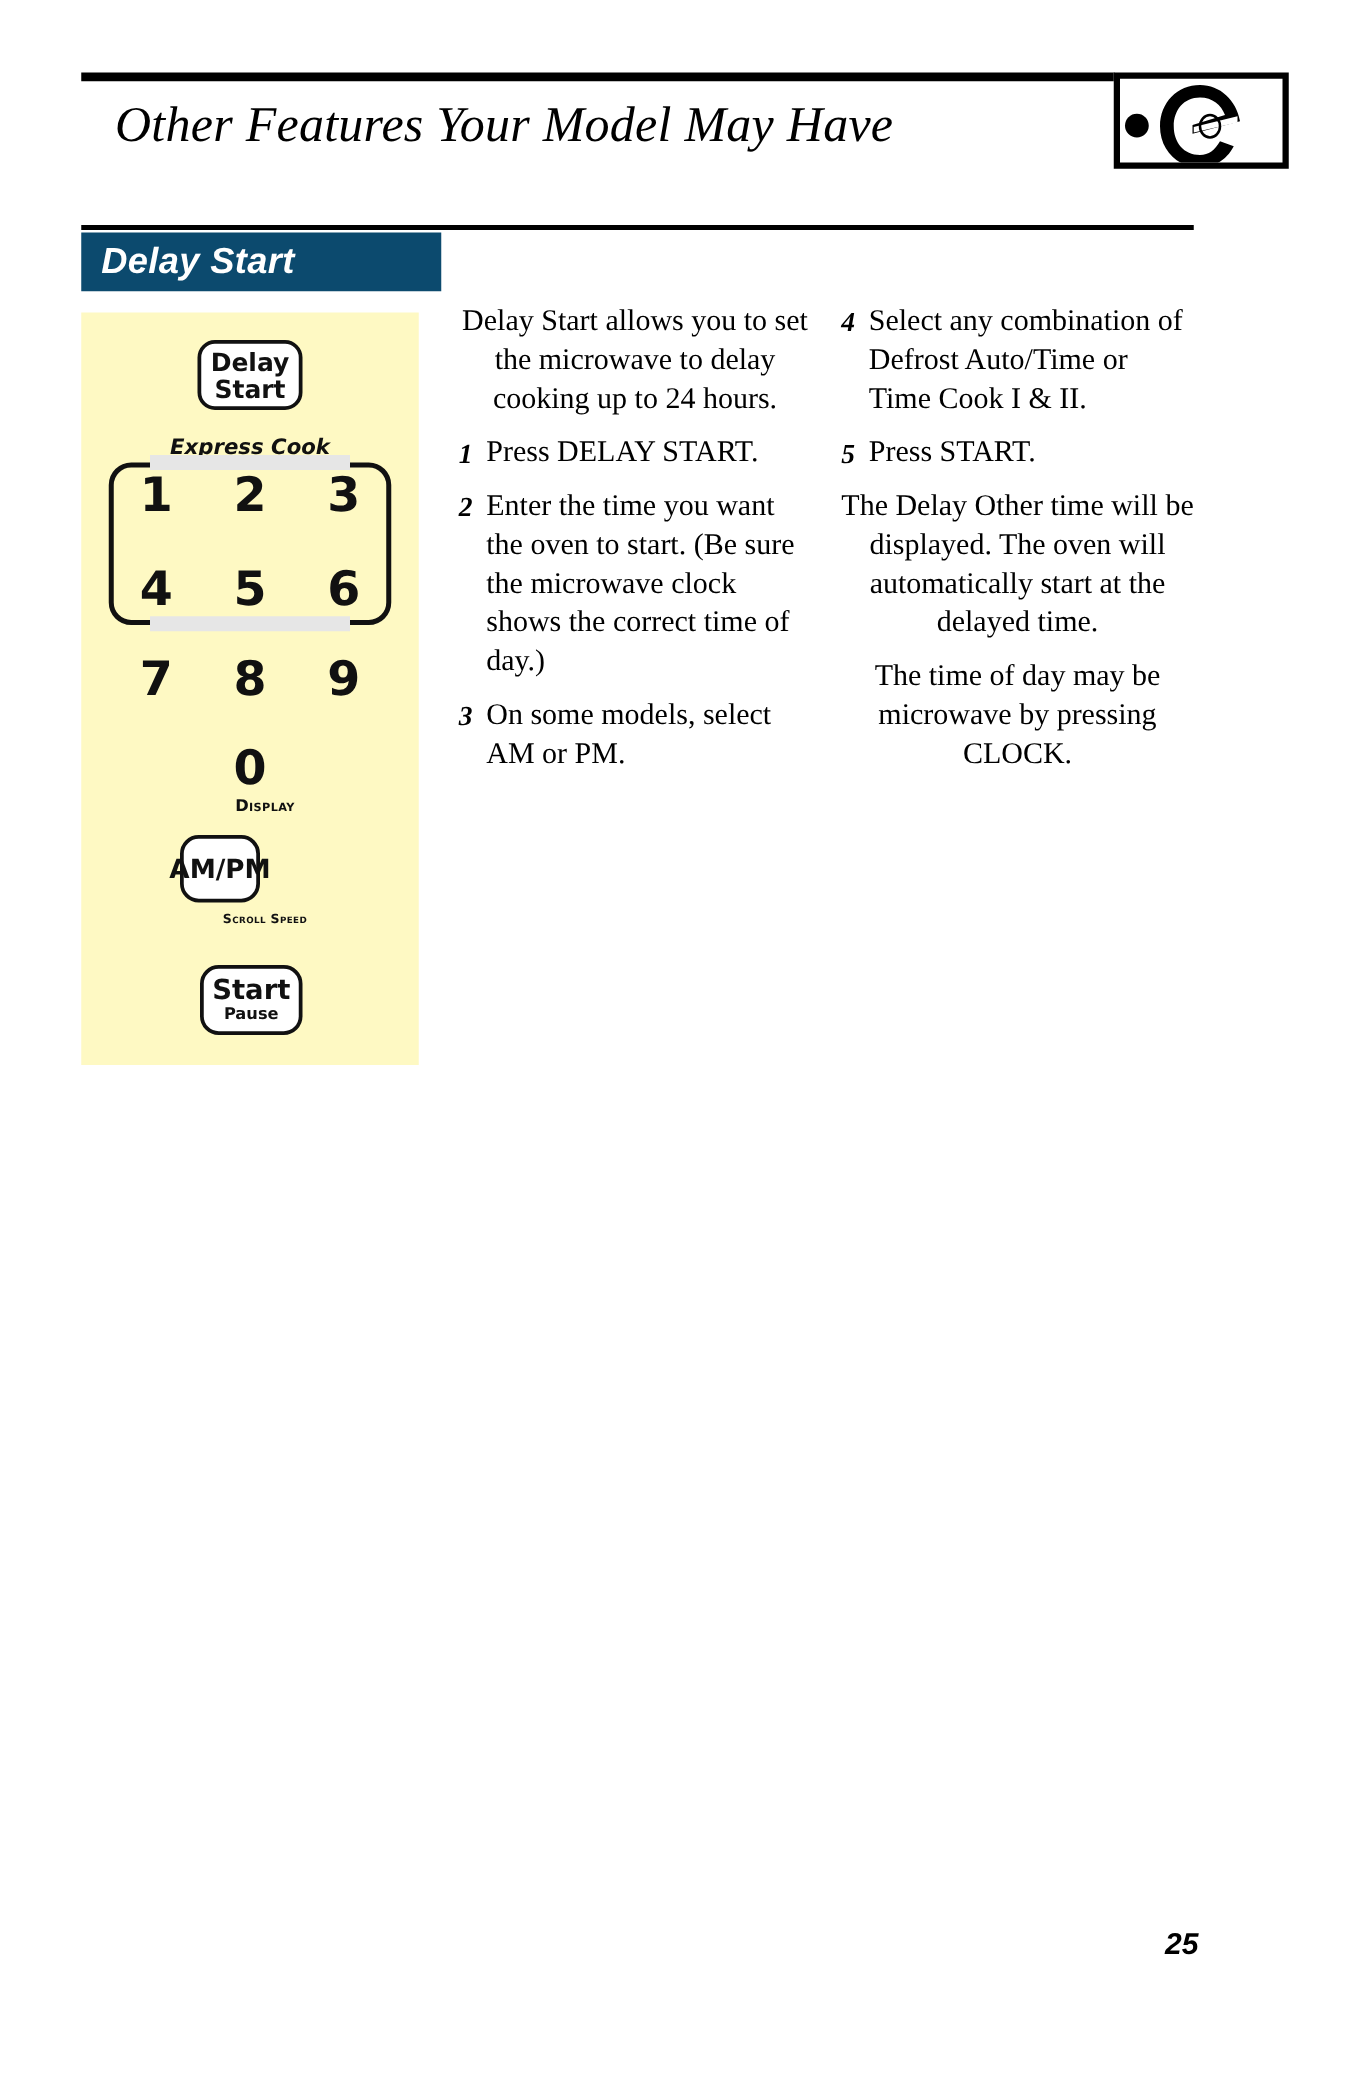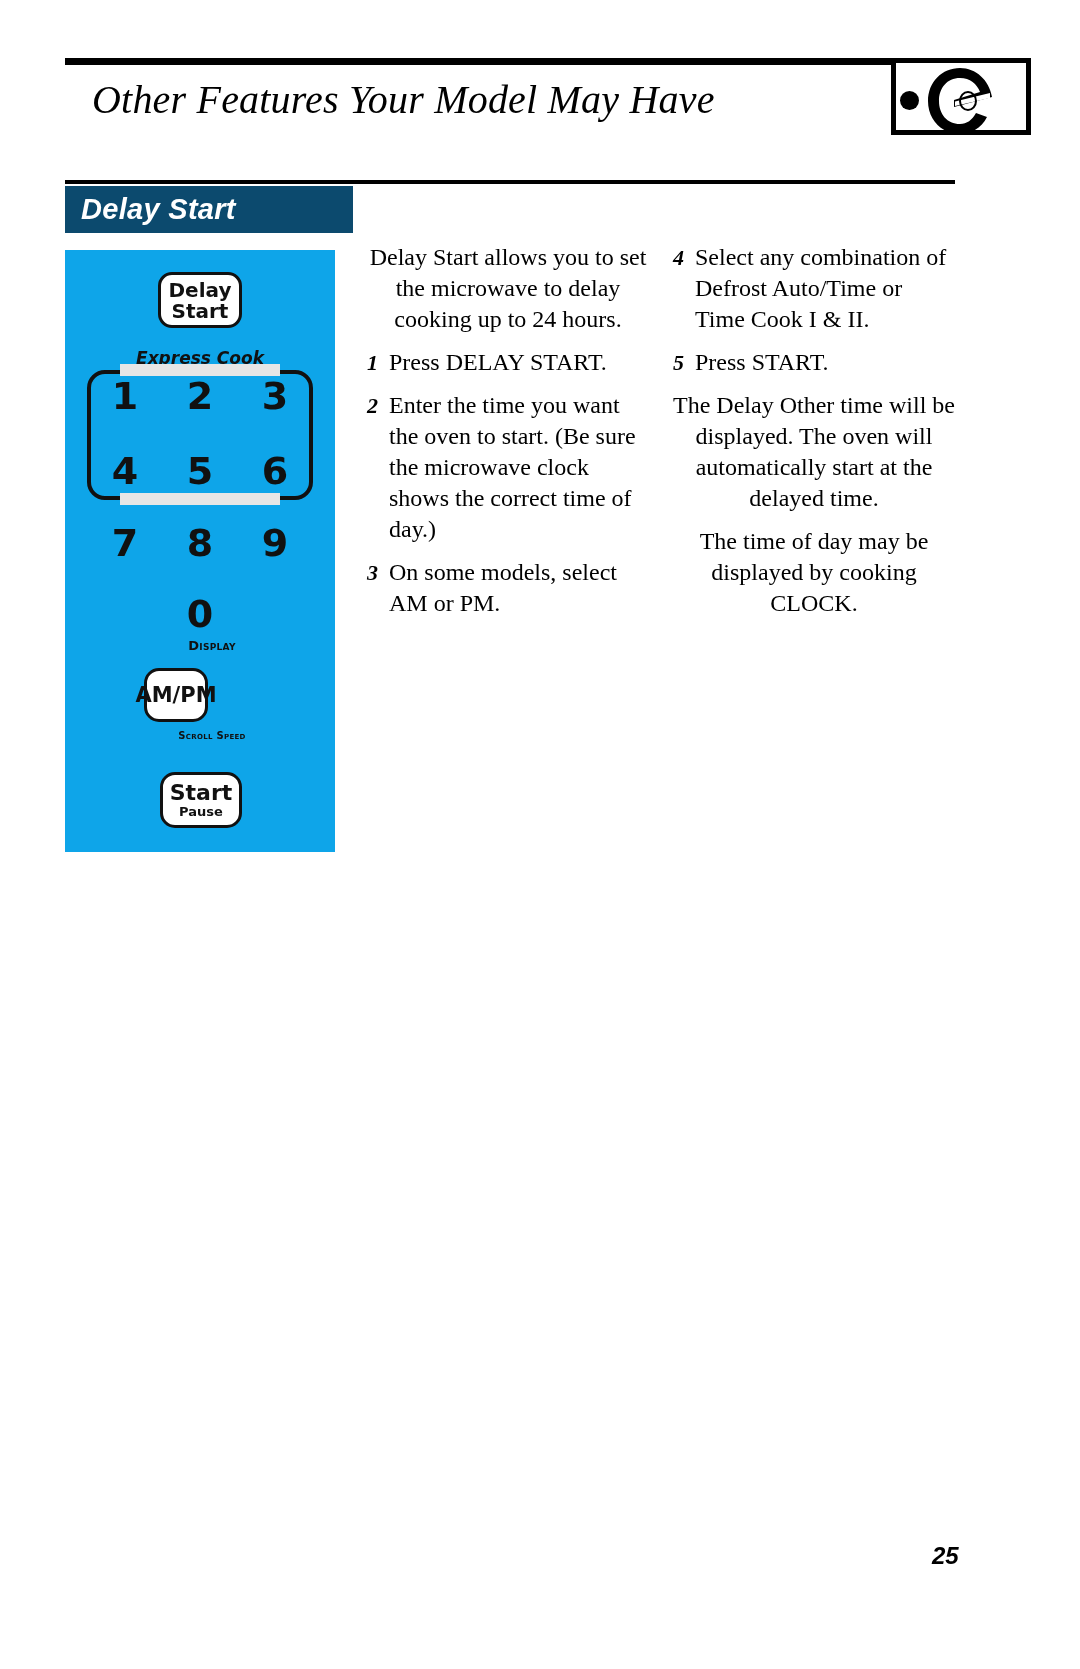--- a/index.html
+++ b/index.html
@@ -103,21 +103,21 @@
     white-space: nowrap;
   }
 
   
   .panel {
     position: absolute;
     left: 65px;
     top: 250px;
     width: 270px;
     height: 602px;
-    background: #0ea5e9;
+    background: #fef9c3;
   }
   .panel-inner {
     position: relative;
     width: 100%;
     height: 100%;
     font-family: "DejaVu Sans", "Liberation Sans", sans-serif;
   }
 
   
   .key {
@@ -372,18 +372,18 @@
       <span class="step-num">4</span>
       <span>Select any combination of Defrost Auto/Time or Time Cook I &amp; II.</span>
     </div>
 
     <div class="step">
       <span class="step-num">5</span>
       <span>Press START.</span>
     </div>
 
     <p class="para">The Delay Other time will be displayed. The oven will automatically start at the delayed time.</p>
-    <p class="para">The time of day may be displayed by cooking CLOCK.</p>
+    <p class="para">The time of day may be microwave by pressing CLOCK.</p>
   </div>
 
   <div class="page-number">25</div>
 
 </div>
 
 </body></html>

